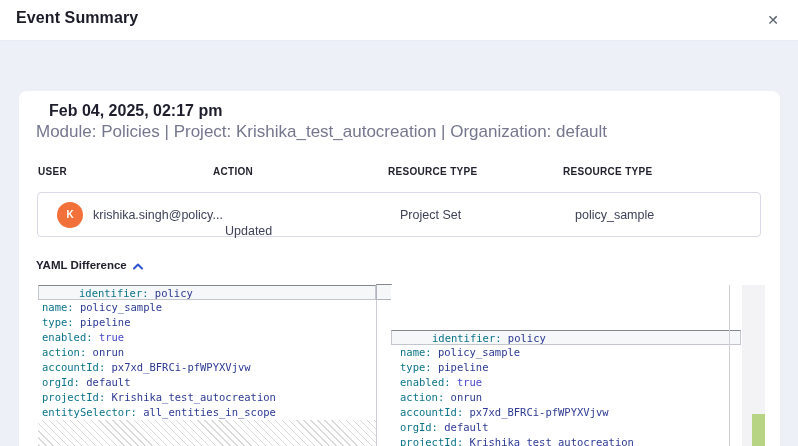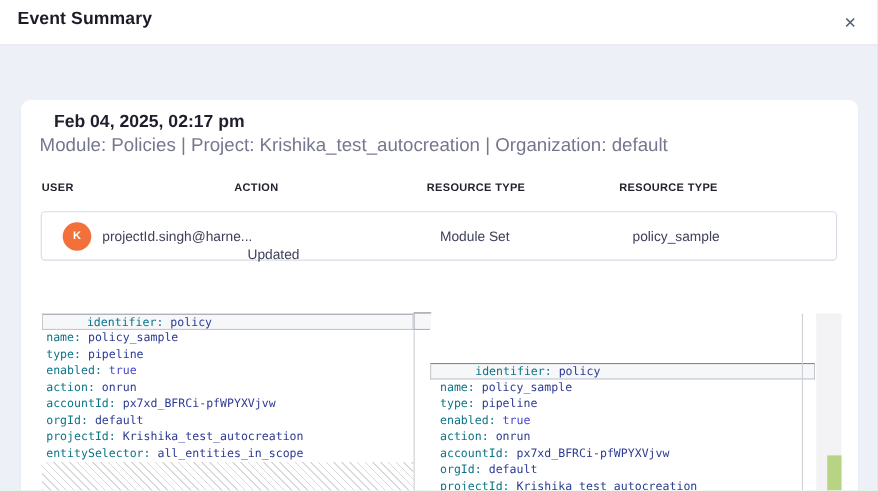--- a/index.html
+++ b/index.html
@@ -107,27 +107,35 @@
       <div class="tbl-header" id="tbl-header">
           <span>USER</span>
           <span>ACTION</span>
           <span>RESOURCE TYPE</span>
           <span>RESOURCE TYPE</span>
         </div>
 
       <div class="tbl-row">
         <div class="cell cell-user">
           <span class="avatar">K</span>
-          <span>projectId.singh@harne...</span>
+          <span>krishika.singh@policy...</span>
         </div>
         <div class="cell cell-action">Updated</div>
-        <div class="cell cell-type">Module Set</div>
+        <div class="cell cell-type">Project Set</div>
         <div class="cell cell-name">policy_sample</div>
       </div>
 
+      <div class="yaml-toggle">
+        <span class="yaml-label">YAML Difference</span>
+        <span class="chev">
+          <svg width="10" height="7" viewBox="0 0 10 7">
+              <polyline points="1,5.5 5,1.5 9,5.5" fill="none" stroke="#2f54d1" stroke-width="2" stroke-linecap="round" stroke-linejoin="round"></polyline>
+            </svg>
+        </span>
+      </div>
 
       <div class="diff">
         <div class="pane pane-left" id="pane-left"><div class="cm-line first"><span class="c-k">identifier:</span><span class="c-v"> policy</span></div><div class="cm-line"><span class="c-k">name:</span><span class="c-v"> policy_sample</span></div><div class="cm-line"><span class="c-k">type:</span><span class="c-v"> pipeline</span></div><div class="cm-line"><span class="c-k">enabled:</span><span class="c-b"> true</span></div><div class="cm-line"><span class="c-k">action:</span><span class="c-v"> onrun</span></div><div class="cm-line"><span class="c-k">accountId:</span><span class="c-v"> px7xd_BFRCi-pfWPYXVjvw</span></div><div class="cm-line"><span class="c-k">orgId:</span><span class="c-v"> default</span></div><div class="cm-line"><span class="c-k">projectId:</span><span class="c-v"> Krishika_test_autocreation</span></div><div class="cm-line"><span class="c-k">entitySelector:</span><span class="c-v"> all_entities_in_scope</span></div><div class="cm-line hatch"></div></div>
         <div class="divider-line"></div>
         <div class="divider-box"></div>
         <div class="pane pane-right" id="pane-right">
           <div class="pane-scroll-line"></div>
         <div class="cm-line first"><span class="c-k">identifier:</span><span class="c-v"> policy</span></div><div class="cm-line"><span class="c-k">name:</span><span class="c-v"> policy_sample</span></div><div class="cm-line"><span class="c-k">type:</span><span class="c-v"> pipeline</span></div><div class="cm-line"><span class="c-k">enabled:</span><span class="c-b"> true</span></div><div class="cm-line"><span class="c-k">action:</span><span class="c-v"> onrun</span></div><div class="cm-line"><span class="c-k">accountId:</span><span class="c-v"> px7xd_BFRCi-pfWPYXVjvw</span></div><div class="cm-line"><span class="c-k">orgId:</span><span class="c-v"> default</span></div><div class="cm-line"><span class="c-k">projectId:</span><span class="c-v"> Krishika_test_autocreation</span></div></div>
         <div class="ruler">
           <div class="ruler-marker"></div>

